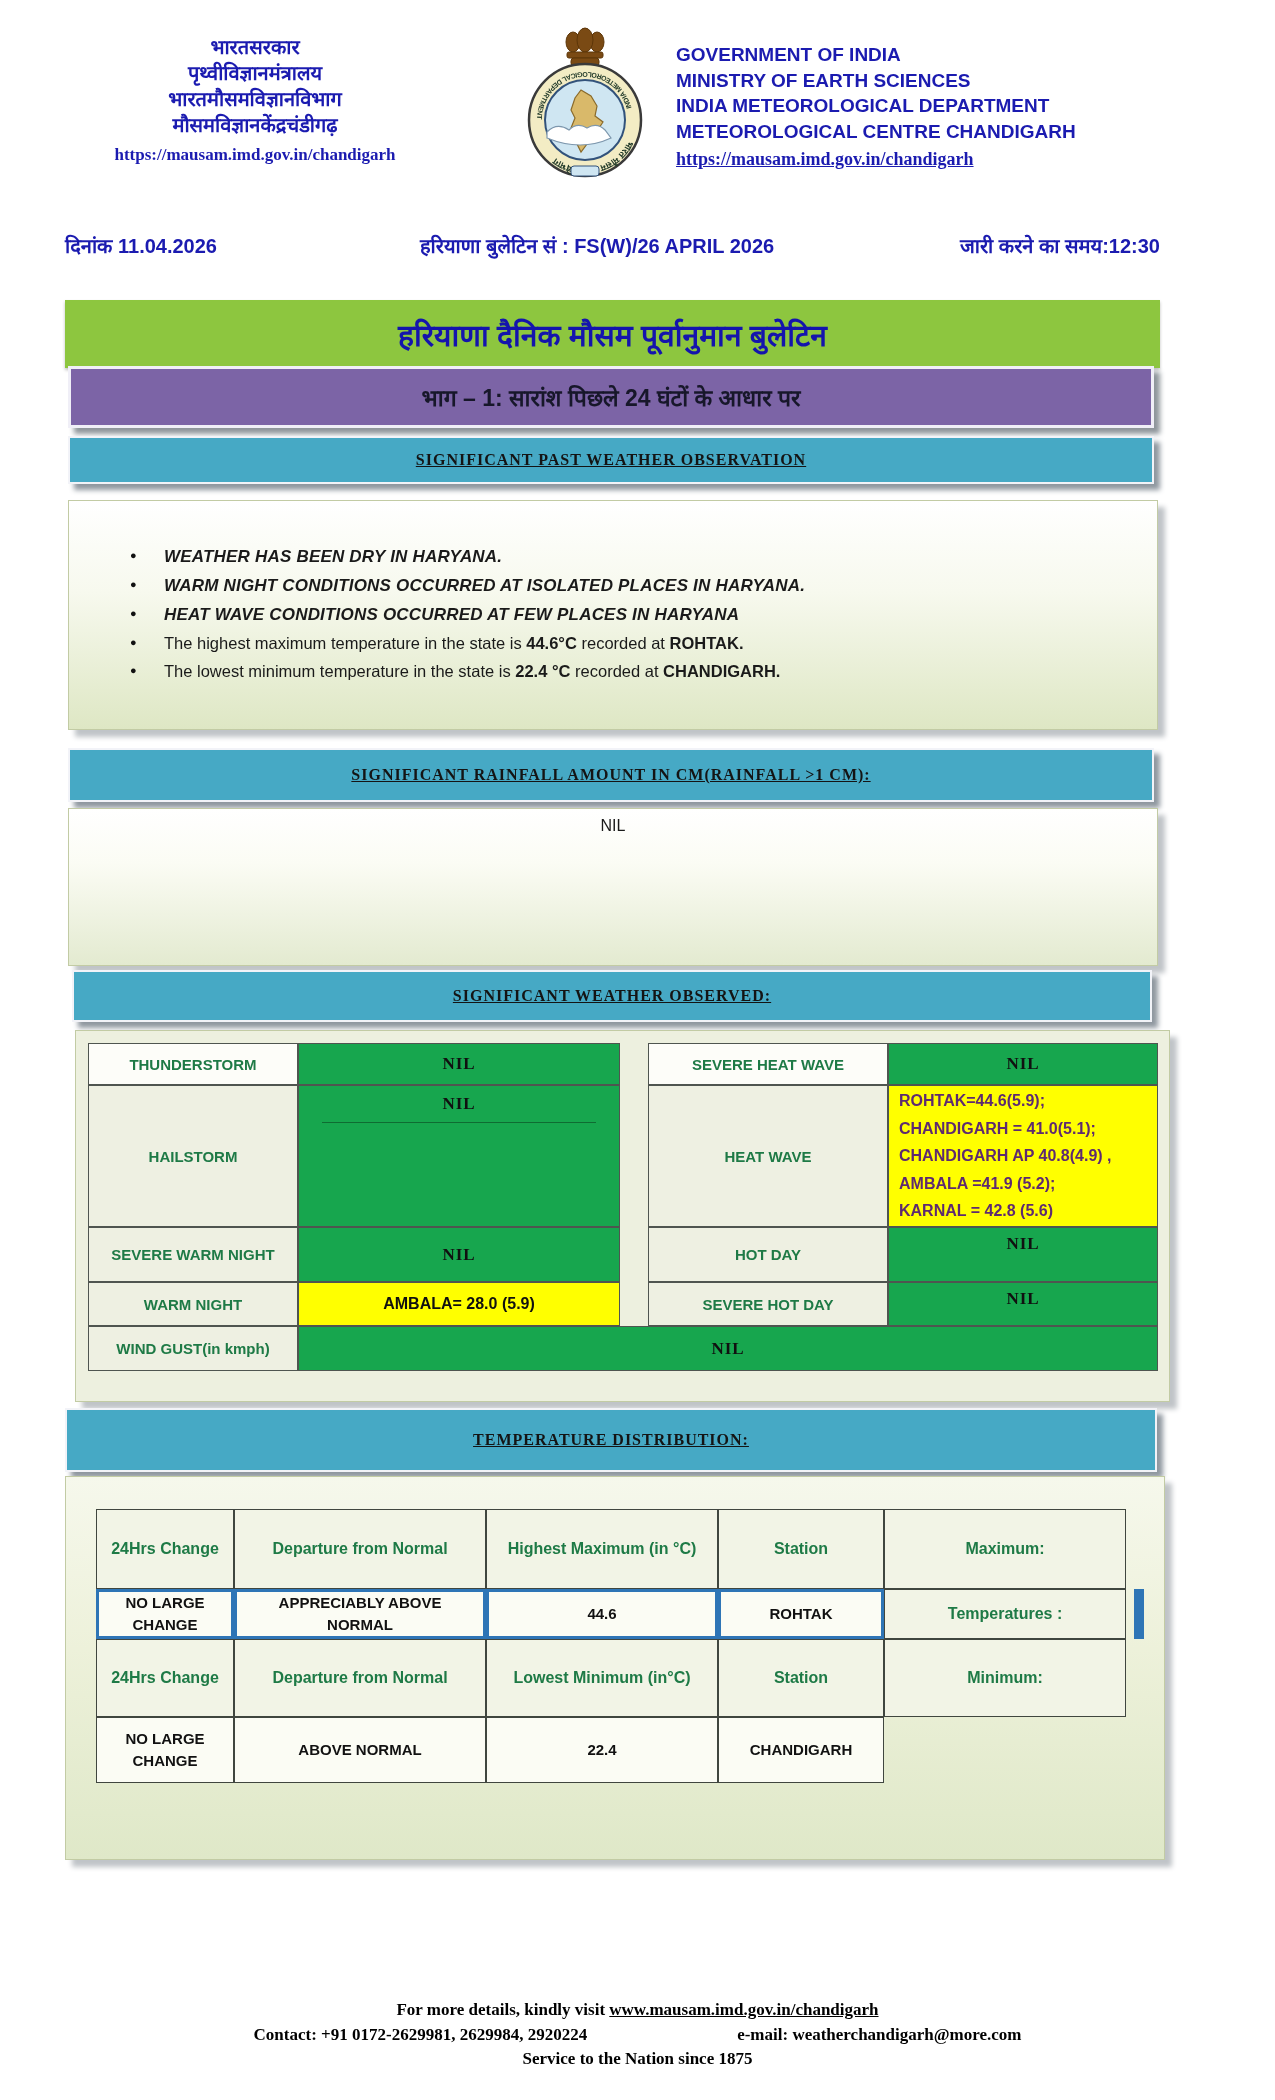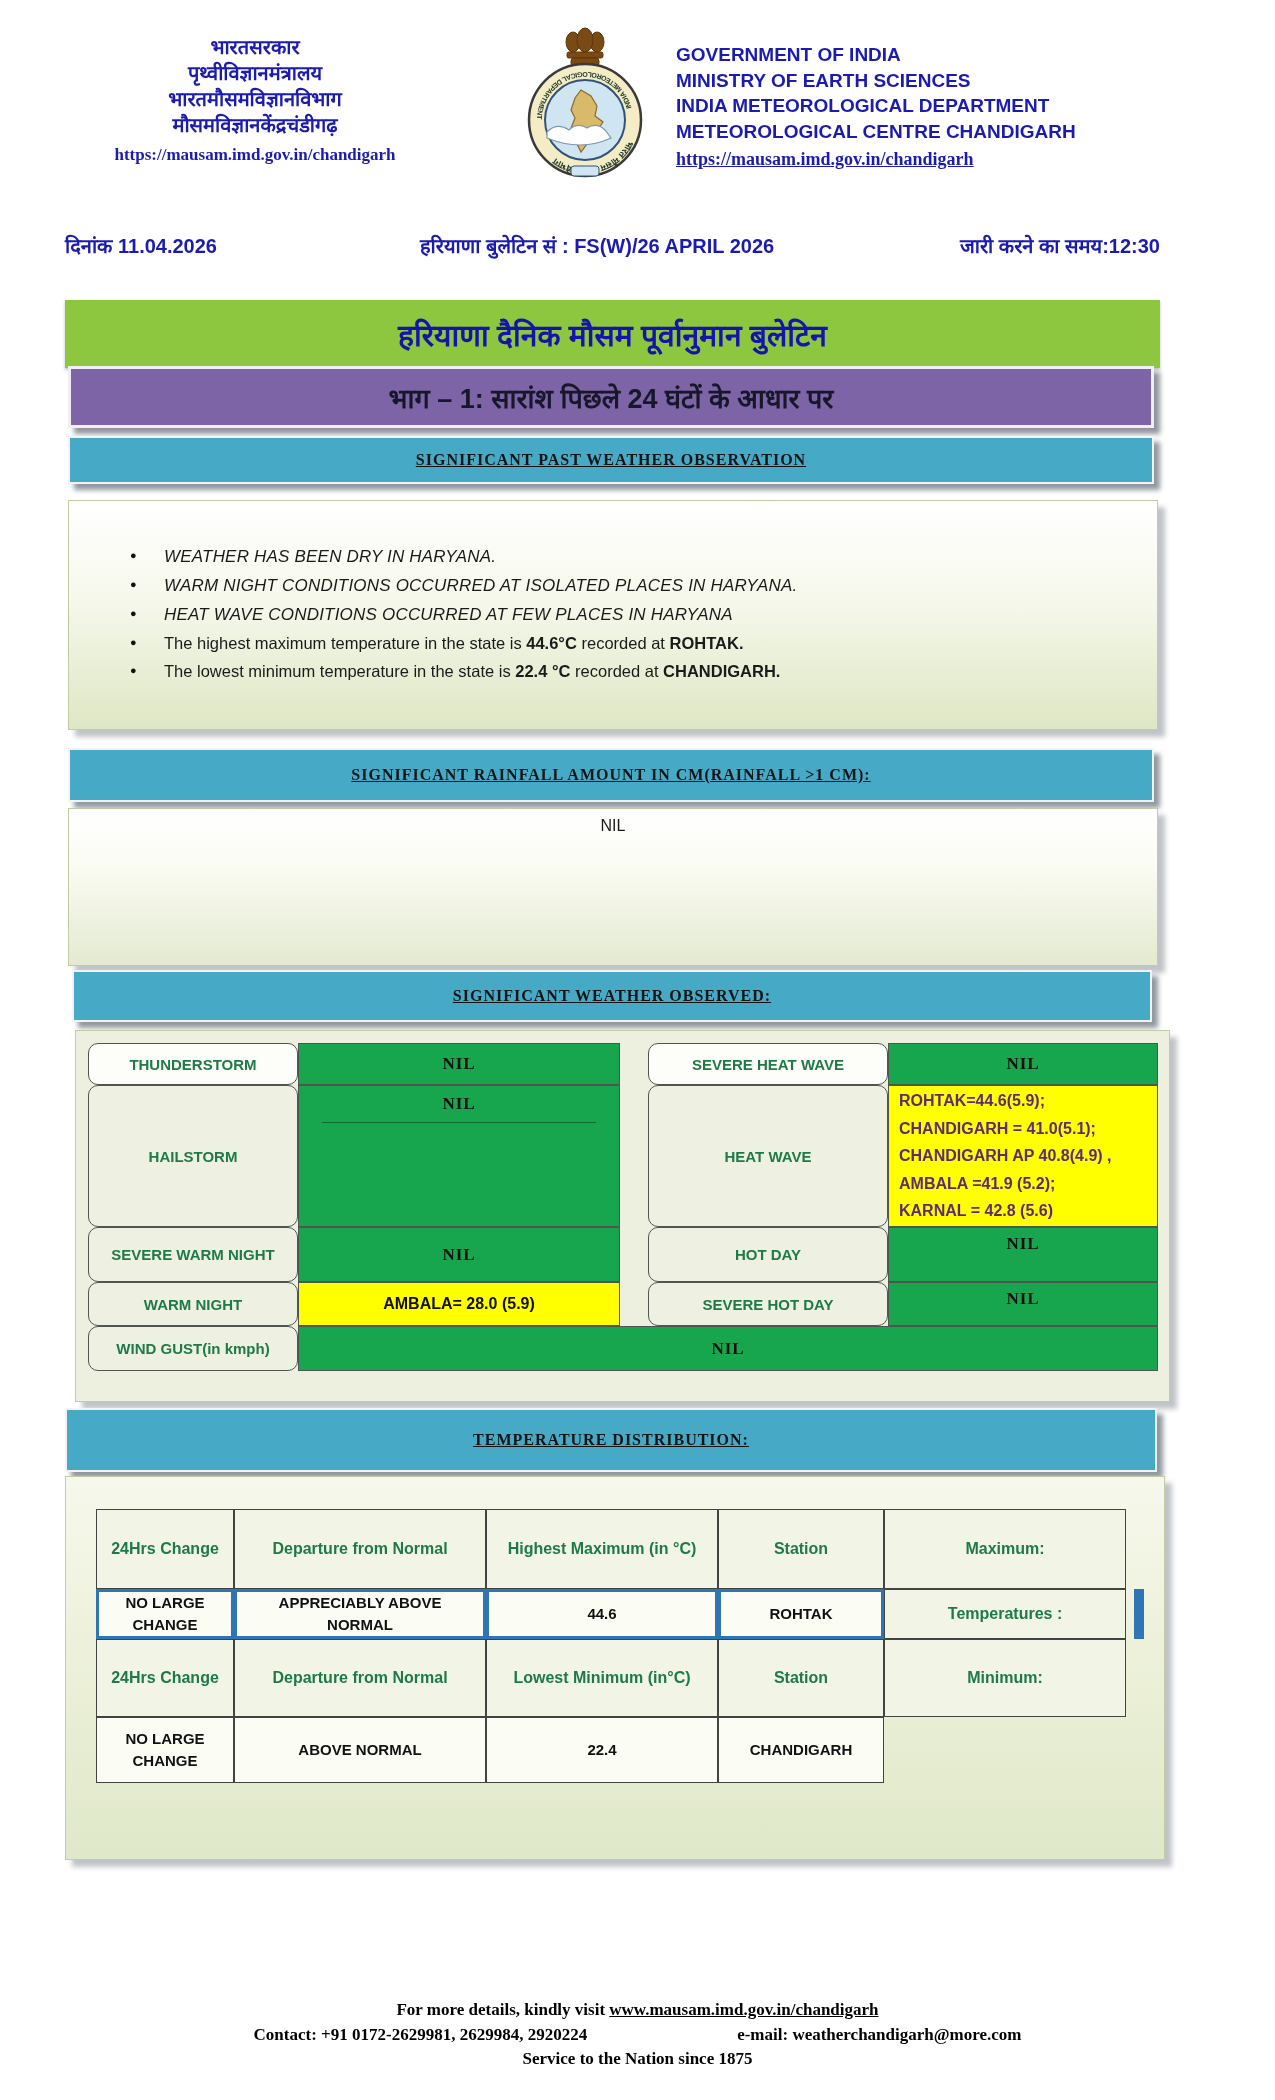--- a/index.html
+++ b/index.html
@@ -29,21 +29,21 @@
   
   .green-bar { position:absolute; left:65px; top:300px; width:1095px; height:68px;
                background:#8dc63f; display:flex; align-items:center; justify-content:center;
                box-shadow:0 2px 3px rgba(0,0,0,.25); }
   .green-bar span { color:#1414ad; font-weight:bold; font-size:30px; }
 
   .purple-bar { position:absolute; left:68px; top:366px; width:1086px; height:62px;
                 background:#7c64a6; border:3px solid #f0eff7;
                 box-shadow:6px 6px 5px #8f969b;
                 display:flex; align-items:center; justify-content:center; }
-  .purple-bar span { color:#17172a; font-weight:bold; font-size:27px; }
+  .purple-bar span { color:#17172a; font-weight:bold; font-size:23px; }
 
   .teal-bar { position:absolute; background:#46a9c5; border:2px solid #f2f3f8;
               box-shadow:6px 6px 5px #9098a0;
               display:flex; align-items:center; justify-content:center; }
   .teal-bar span { font-family:"Liberation Serif", serif; font-weight:bold; font-size:16px;
                    letter-spacing:1px; color:#141414; text-decoration:underline; }
   .tb-past     { left:68px; top:436px;  width:1086px; height:48px; }
   .tb-rain     { left:68px; top:748px;  width:1086px; height:54px; }
   .tb-observed { left:72px; top:970px;  width:1080px; height:52px; }
   .tb-temp     { left:65px; top:1408px; width:1092px; height:64px; }
@@ -52,41 +52,41 @@
                font-weight:bold; font-size:16px; color:#222; }
 
   
   .bullets-box { position:absolute; left:68px; top:500px; width:1090px; height:230px;
                  background:linear-gradient(#ffffff 0%, #f7f9ee 40%, #dee7c4 100%);
                  border:1px solid #c2cba4; box-shadow:7px 7px 5px #c0c4c8;
                  padding:46px 30px 0 95px; }
   .bullets-box ul { list-style:none; }
   .bullets-box li { position:relative; margin-bottom:9px; color:#1a1a1a; }
   .bullets-box li::before { content:"●"; position:absolute; left:-34px; top:2px; font-size:11px; color:#111; }
-  .b-strong { font-weight:normal; font-style:italic; font-size:17px; letter-spacing:.2px; }
+  .b-strong { font-weight:bold; font-style:italic; font-size:17px; letter-spacing:.2px; }
   .b-plain  { font-size:16.5px; font-family:"Liberation Sans", sans-serif; font-stretch:condensed; margin-top:4px; }
   .b-plain b { font-size:16.5px; }
 
   
   .rain-box { position:absolute; left:68px; top:808px; width:1090px; height:158px;
               background:linear-gradient(#ffffff 0%, #fbfcf4 35%, #e3ead0 100%);
               border:1px solid #c2cba4; box-shadow:7px 7px 5px #c0c4c8;
               text-align:center; padding-top:8px; font-size:16px; color:#1a1a1a; }
 
   
   .obs-box { position:absolute; left:75px; top:1030px; width:1095px; height:372px;
              background:#edf0df; border:1px solid #c2cba4; box-shadow:7px 7px 5px #c0c4c8; }
   .obs-grid { position:absolute; left:12px; top:12px;
               display:grid;
               grid-template-columns:210px 322px 28px 240px 270px;
               grid-template-rows:42px 142px 55px 44px 45px; }
   .cell { border:1px solid #4f5550; display:flex; align-items:center; justify-content:center;
           text-align:center; }
   .cell.gap { border:none; background:transparent; }
-  .lbl { background:#eef0e2; color:#1e7a46; font-weight:bold; font-size:15px; line-height:1.4; padding:2px 6px;border-radius:10px; }
+  .lbl { background:#eef0e2; color:#1e7a46; font-weight:bold; font-size:15px; line-height:1.4; padding:2px 6px; }
   .lbl.white { background:#fdfdf9; }
   .val-green { background:#17a64e; color:#101010; font-family:"Liberation Serif", serif;
                font-weight:bold; font-size:17px; letter-spacing:1px; }
   .val-green.top { align-items:flex-start; padding-top:6px; }
   .val-green .nil-underline { display:inline-block; border-bottom:1px solid rgba(0,0,0,.35);
                padding:2px 120px 8px; }
   .val-yellow { background:#ffff00; color:#101010; font-weight:bold; font-size:16px; }
   .val-yellow.list { flex-direction:column; align-items:flex-start; justify-content:center;
                text-align:left; padding:6px 10px; color:#5e2a70; line-height:1.72; }
   .wind-val { grid-column:2 / 6; }

